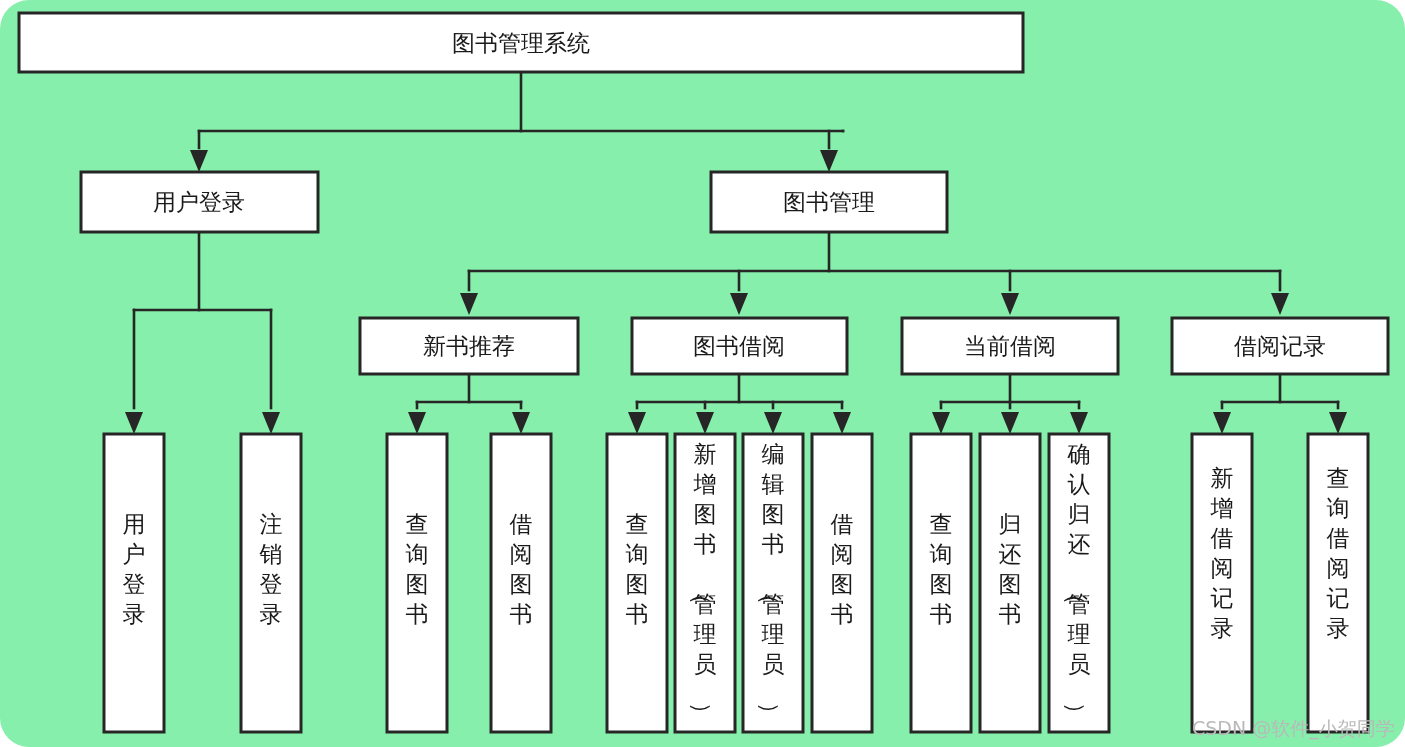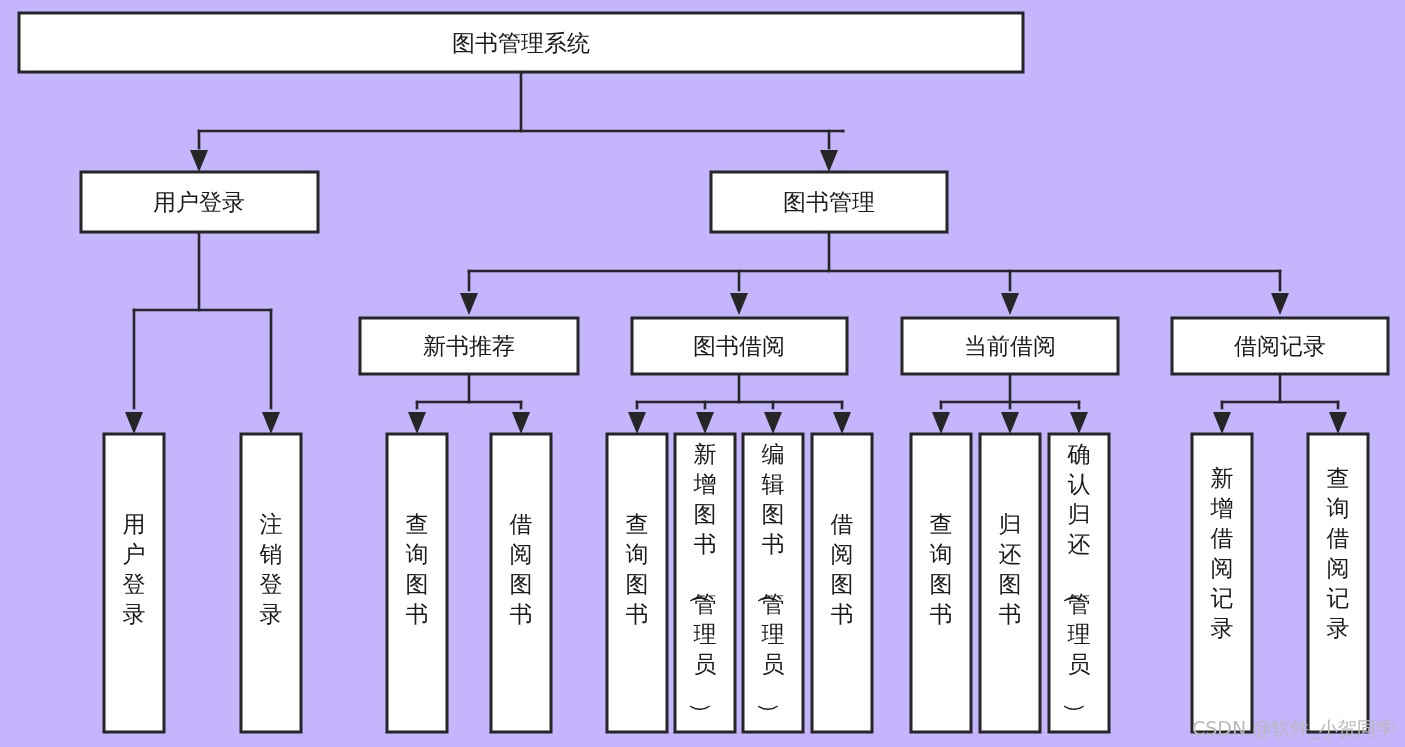--- a/index.html
+++ b/index.html
@@ -4,23 +4,24 @@
 <style>
   html, body {
     margin: 0;
     padding: 0;
     background: #ffffff;
   }
   #page {
     position: relative;
     width: 1405px;
     height: 747px;
-    background: #c4b5fd;
+    background: #86efac;
     overflow: hidden;
     font-family: "DejaVu Sans", "Liberation Sans", sans-serif;
+    border-radius: 29px;
   }
   #diagram-svg {
     position: absolute;
     top: 0;
     left: 0;
     width: 1405px;
     height: 747px;
   }
   .node-rect {
     fill: #ffffff;

